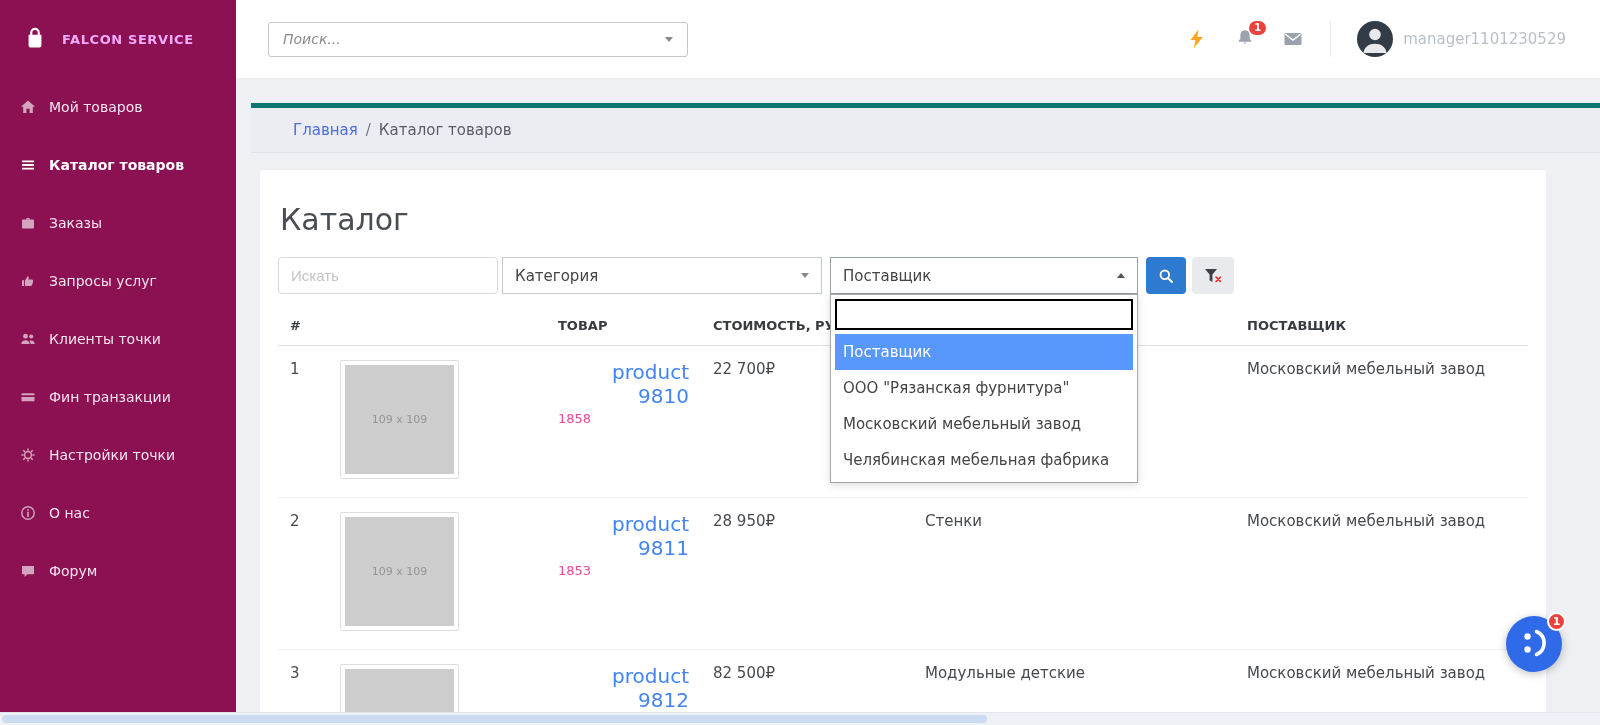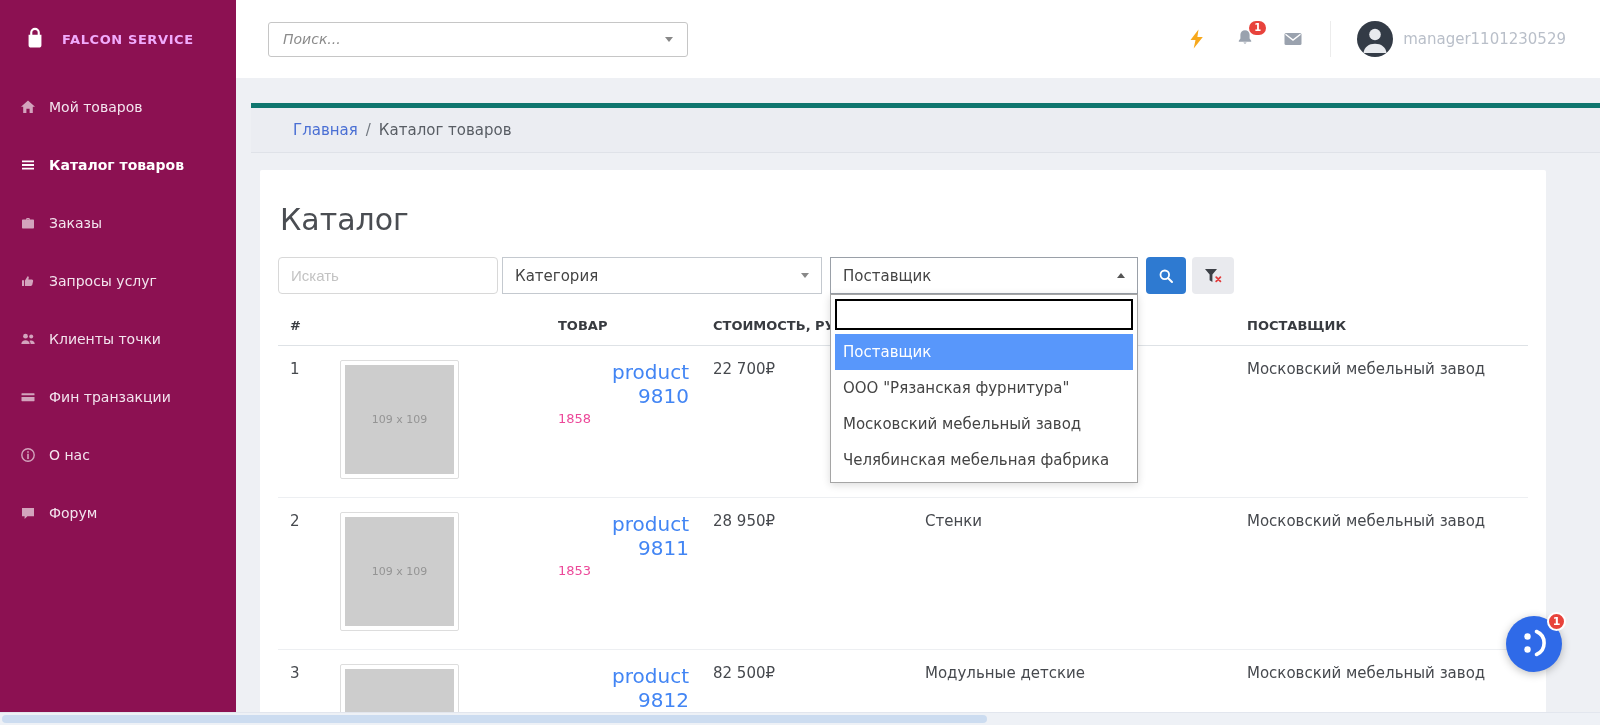--- a/index.html
+++ b/index.html
@@ -129,20 +129,31 @@
       <span>Клиенты точки</span>
     </div>
     <div class="nav-item">
       <span class="nic">
           <svg width="16" height="16" viewBox="0 0 16 16" fill="currentColor">
             <path d="M2 4.2h12c.3 0 .5.2.5.5v1.5H1.5V4.7c0-.3.2-.5.5-.5z"></path>
             <path d="M1.5 8h13v3.8c0 .3-.2.5-.5.5H2c-.3 0-.5-.2-.5-.5z"></path>
           </svg>
         </span>
       <span>Фин транзакции</span>
+    </div>
+    <div class="nav-item">
+      <span class="nic">
+          <svg width="16" height="16" viewBox="0 0 16 16">
+            <g stroke="currentColor" stroke-width="1.5" fill="none">
+              <circle cx="8" cy="8" r="3.4"></circle>
+              <path d="M8 1.4v2.2M8 12.4v2.2M1.4 8h2.2M12.4 8h2.2M3.3 3.3l1.6 1.6M11.1 11.1l1.6 1.6M3.3 12.7l1.6-1.6M11.1 4.9l1.6-1.6"></path>
+            </g>
+          </svg>
+        </span>
+      <span>Настройки точки</span>
     </div>
     <div class="nav-item">
       <span class="nic">
           <svg width="16" height="16" viewBox="0 0 16 16">
             <circle cx="8" cy="8" r="6.2" fill="none" stroke="currentColor" stroke-width="1.4"></circle>
             <path fill="currentColor" d="M7.2 6.8h1.6V12H7.2zM7.2 4.2h1.6v1.6H7.2z"></path>
           </svg>
         </span>
       <span>О нас</span>
     </div>

